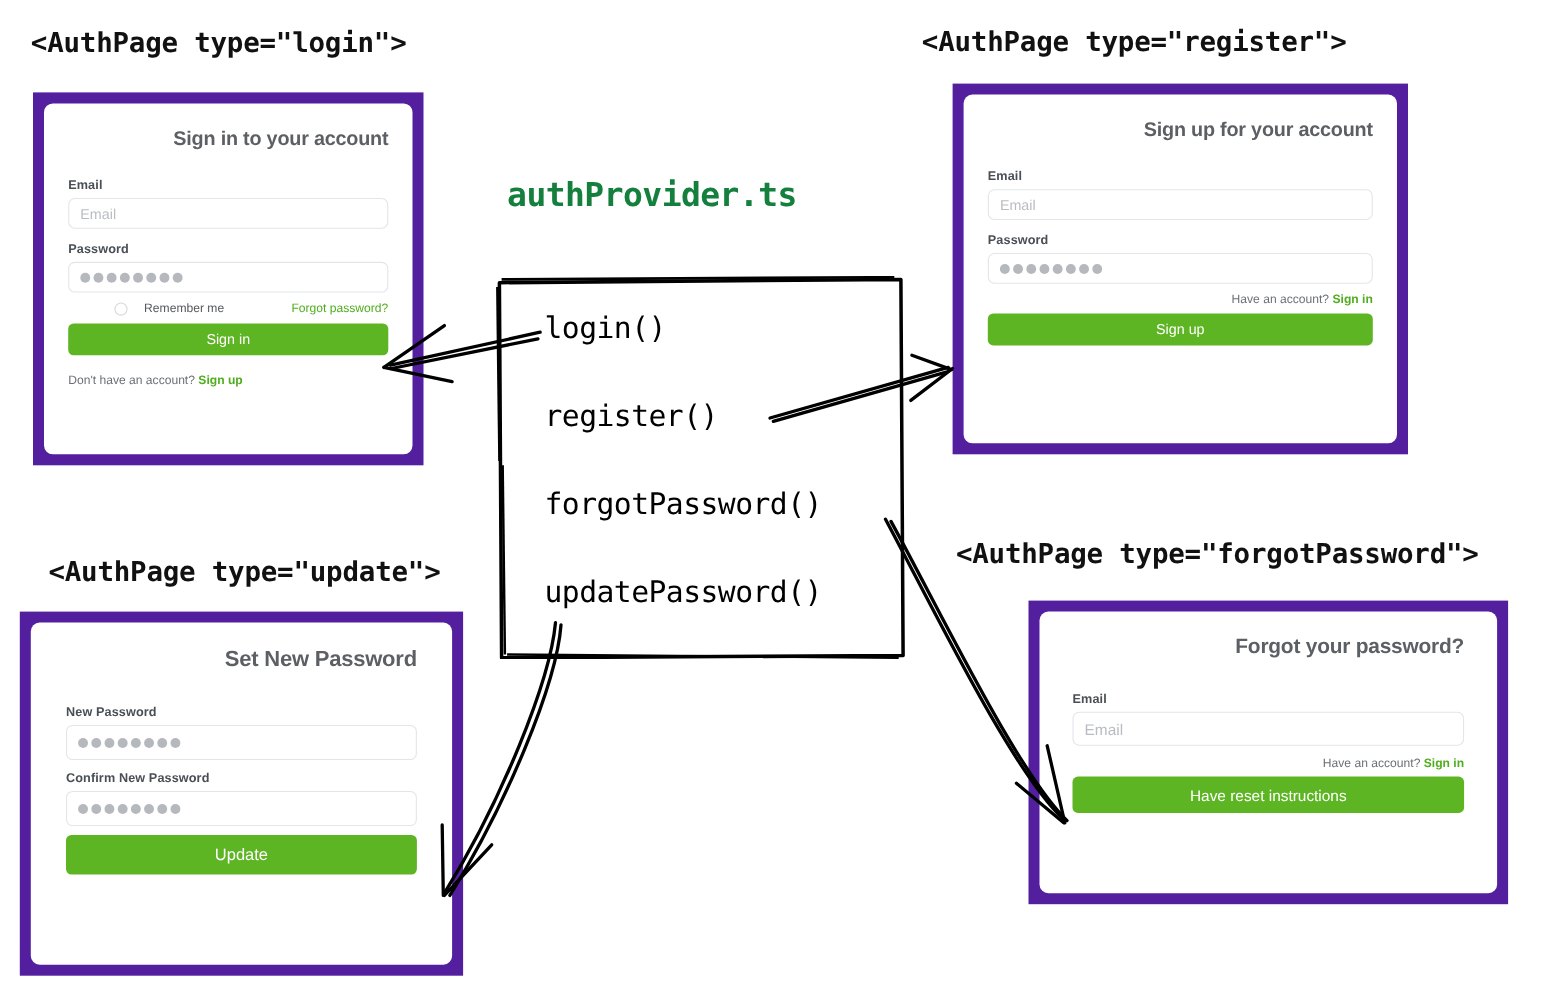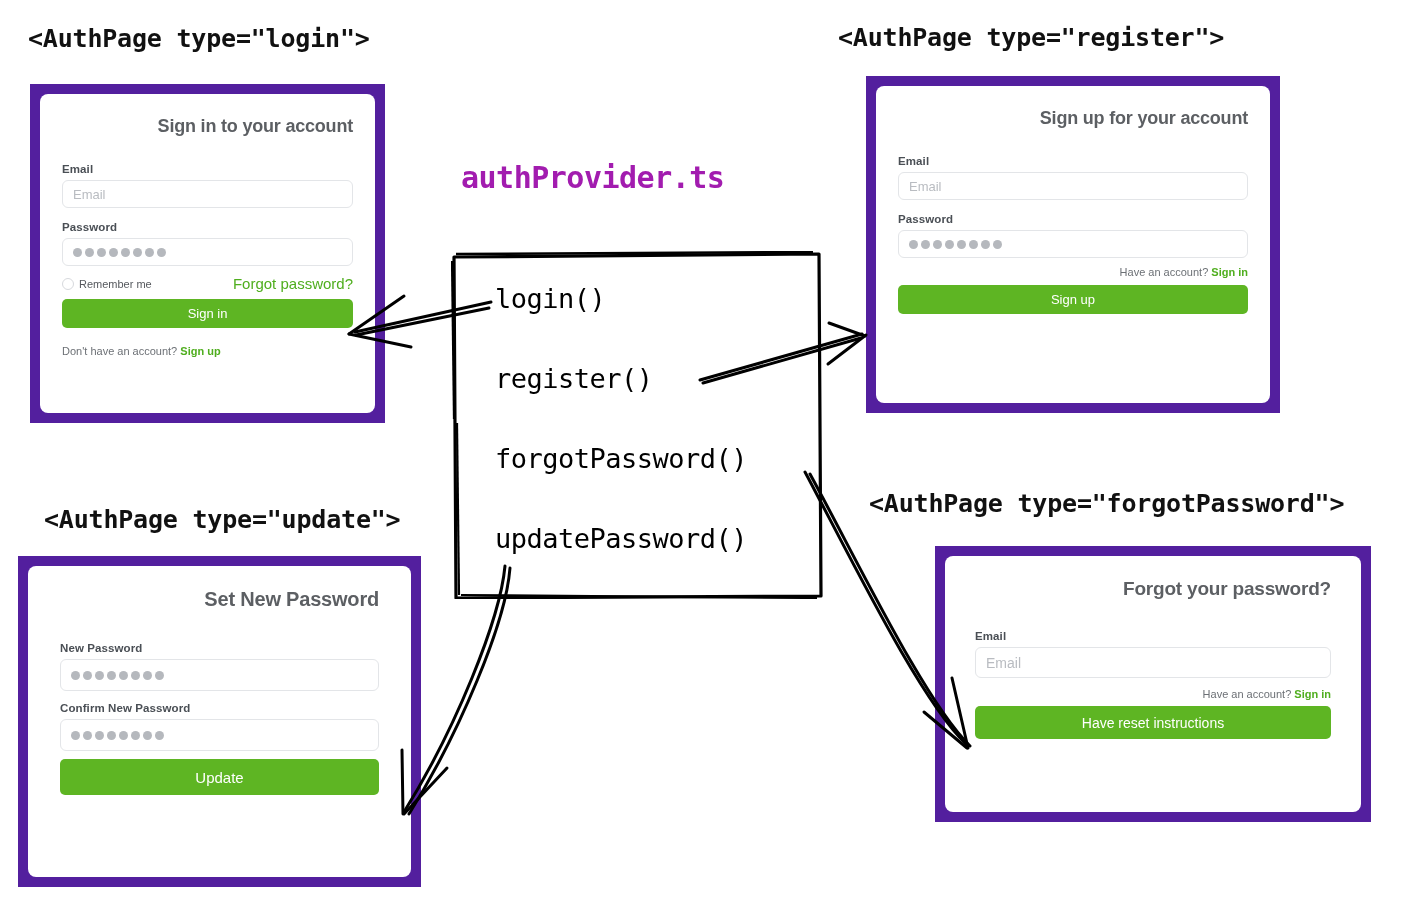--- a/index.html
+++ b/index.html
@@ -117,26 +117,27 @@
     height: 12px;
     border-radius: 50%;
     border: 1px solid #d7d9dd;
     display: inline-block;
     box-sizing: border-box;
     flex: none;
   }
   .remember-wrap {
     display: flex;
     align-items: flex-end;
-    gap: 5px;
+    gap: 15px;
     font-size: 11px;
     color: #55585d;
+    margin-left: 42px;
   }
   .forgot-link {
-    font-size: 15px;
+    font-size: 11px;
     color: #4fae1e;
   }
 
   
   #provider-box {
     position: absolute;
     left: 451px;
     top: 251px;
     width: 372px;
     height: 348px;
@@ -156,21 +157,21 @@
     height: 80px;
     line-height: 40px;
   }
   #provider-title {
     position: absolute;
     left: 461px;
     top: 160px;
     font-family: "DejaVu Sans Mono", "Liberation Mono", monospace;
     font-size: 30px;
     font-weight: 700;
-    color: #a21caf;
+    color: #15803d;
     letter-spacing: -0.5px;
   }
 
   #arrow-layer {
     position: absolute;
     left: 0; top: 0;
     width: 1408px;
     height: 914px;
     pointer-events: none;
   }

